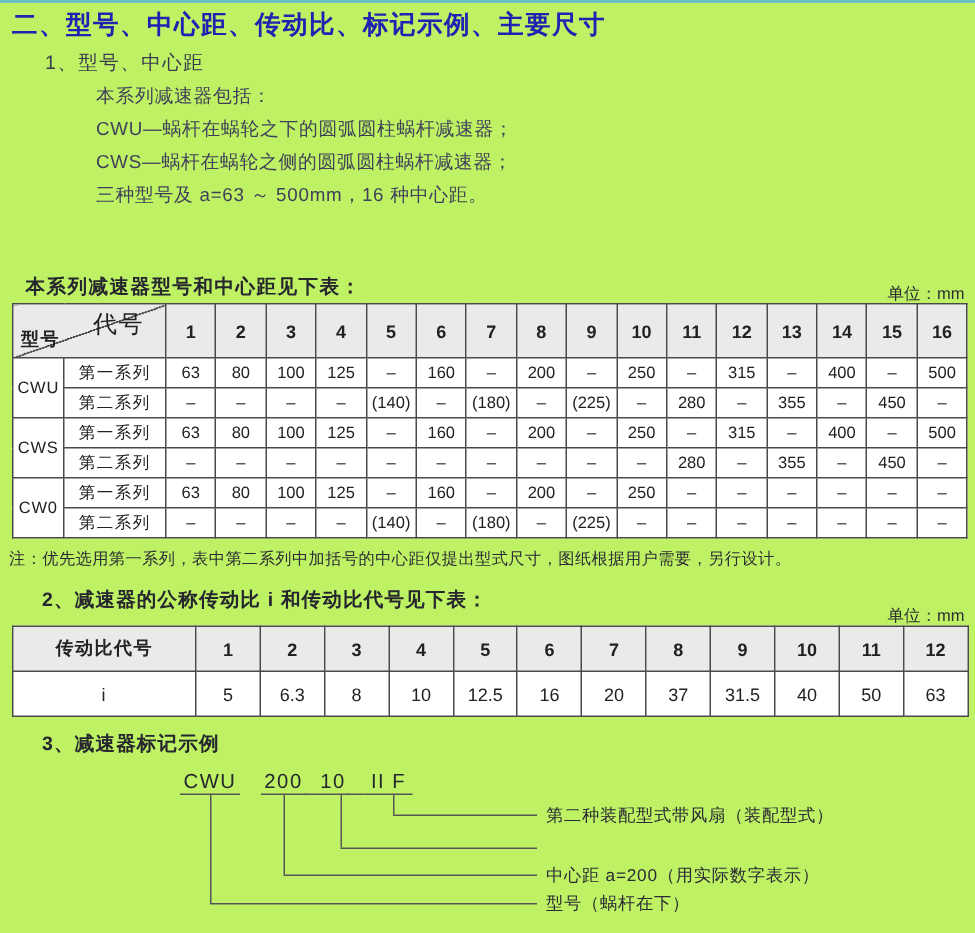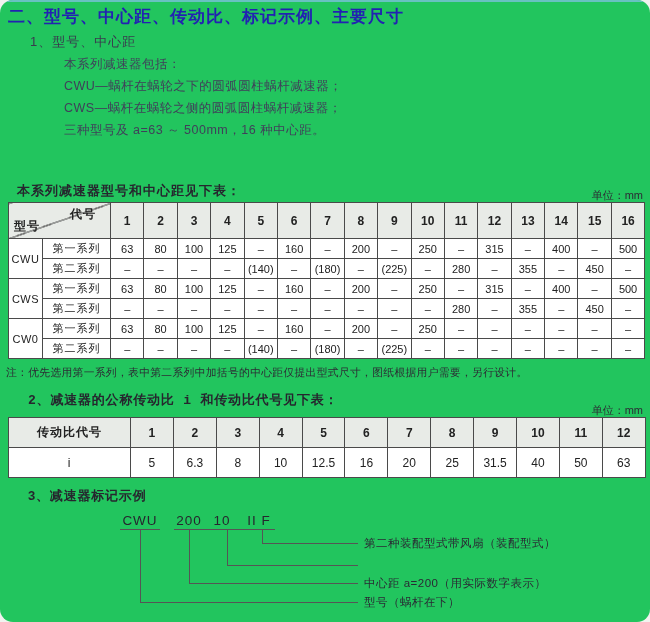--- a/index.html
+++ b/index.html
@@ -4,22 +4,21 @@
 <style>
   html,body{margin:0;padding:0;}
   body{
     width:650px;height:622px;
     background:#f2f2ef;
     font-family:"Liberation Sans","DejaVu Sans",sans-serif;
     -webkit-font-smoothing:antialiased;
   }
   .page{
     position:relative;width:650px;height:622px;overflow:hidden;
-    background:#22c55e;
-    border-radius:13px;
+    background:#bef264;
   }
   .top-line{position:absolute;left:0;top:0;width:650px;height:2px;background:#68c2c1;}
 
   .doc-title{
     position:absolute;left:8px;top:5px;
     font-size:17px;font-weight:bold;color:#2222b2;letter-spacing:1px;white-space:nowrap;
   }
   .s1-heading{
     position:absolute;left:30px;top:33px;
     font-size:13px;color:#3a3a4e;letter-spacing:1px;white-space:nowrap;
@@ -46,30 +45,30 @@
   .table1{position:absolute;left:8px;top:202px;width:636px;}
   .table1 thead th{height:35px;background:#e8ebe7;font-weight:bold;font-size:12px;}
   .table1 tbody td{height:19px;}
   .table1 td.model-cell{font-size:11px;letter-spacing:0.5px;}
   .table1 td.series-cell{font-weight:normal;font-size:11px;letter-spacing:1px;}
 
   .corner{position:relative;background:
       linear-gradient(to bottom right,
         rgba(0,0,0,0) 49.2%, #4a4a4a 49.2%, #4a4a4a 50.8%, rgba(0,0,0,0) 50.8%),
       #e8ebe7 !important;}
-  .corner .corner-top{position:absolute;right:14px;top:3px;font-weight:bold;font-size:12px;letter-spacing:1px;}
+  .corner .corner-top{position:absolute;right:14px;top:3px;font-weight:normal;font-size:16px;letter-spacing:1px;}
   .corner .corner-bottom{position:absolute;left:5px;bottom:3px;font-weight:bold;font-size:12px;letter-spacing:1px;margin-top:20px;}
 
   .note{
     position:absolute;left:6px;top:366px;
     font-size:10.8px;color:#2c2c34;letter-spacing:0.3px;white-space:nowrap;font-family:Liberation Serif, serif;
   }
   .s2-heading{
     position:absolute;left:28px;top:391px;
-    font-size:13px;font-weight:bold;color:#26262e;letter-spacing:0.8px;font-family:Liberation Mono, monospace;
+    font-size:13px;font-weight:bold;color:#26262e;letter-spacing:0.8px;
   }
   .table2{position:absolute;left:8px;top:417px;width:637px;}
   .table2 .hdr th{height:29px;background:#e8ebe7;font-weight:bold;font-size:12px;}
   .table2 .dat td{height:29px;font-size:12px;}
   .table2 .t2-label{letter-spacing:1px;}
 
   .s3-heading{
     position:absolute;left:28px;top:487px;
     font-size:13px;font-weight:bold;color:#26262e;letter-spacing:0.8px;
   }
@@ -306,21 +305,21 @@
         </tr>
       <tr class="dat" id="t2-data-row">
         <td class="t2-label">i</td>
       <td>5</td>
           <td>6.3</td>
           <td>8</td>
           <td>10</td>
           <td>12.5</td>
           <td>16</td>
           <td>20</td>
-          <td>25</td>
+          <td>37</td>
           <td>31.5</td>
           <td>40</td>
           <td>50</td>
           <td>63</td>
         </tr>
     </tbody>
   </table>
 
   <div class="s3-heading">3、减速器标记示例</div>
 

